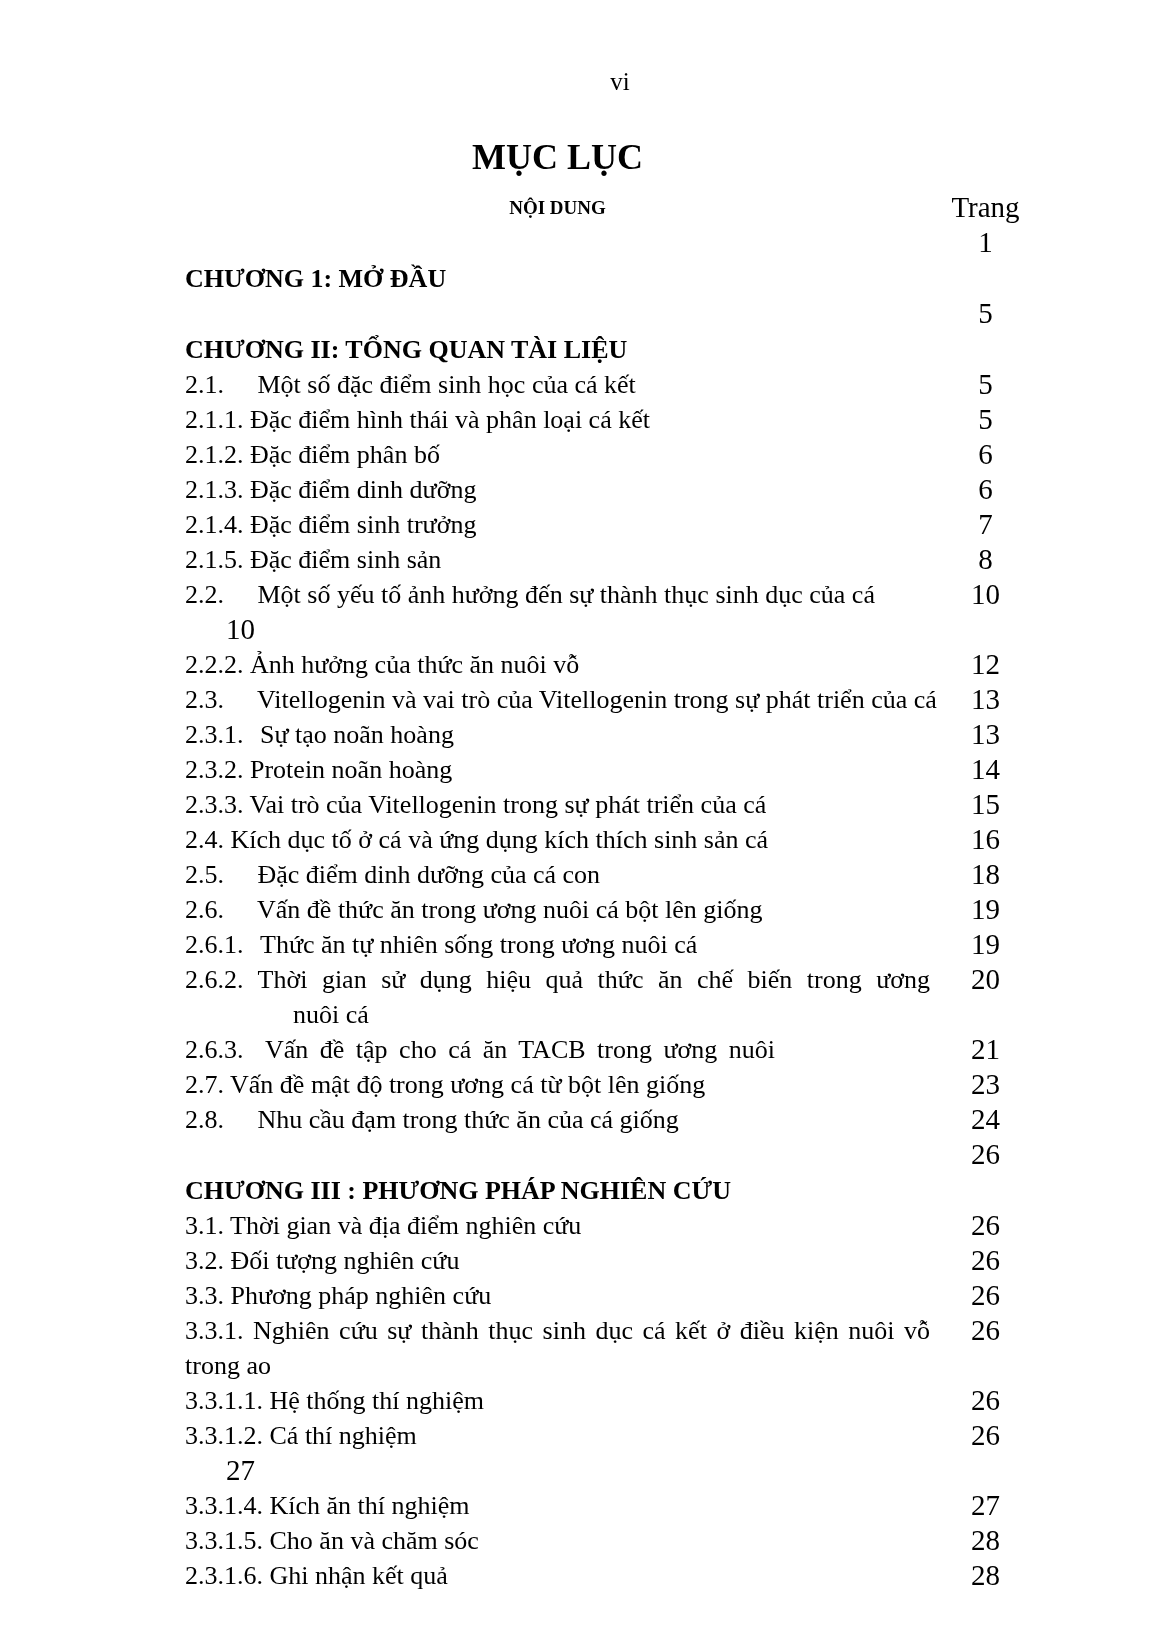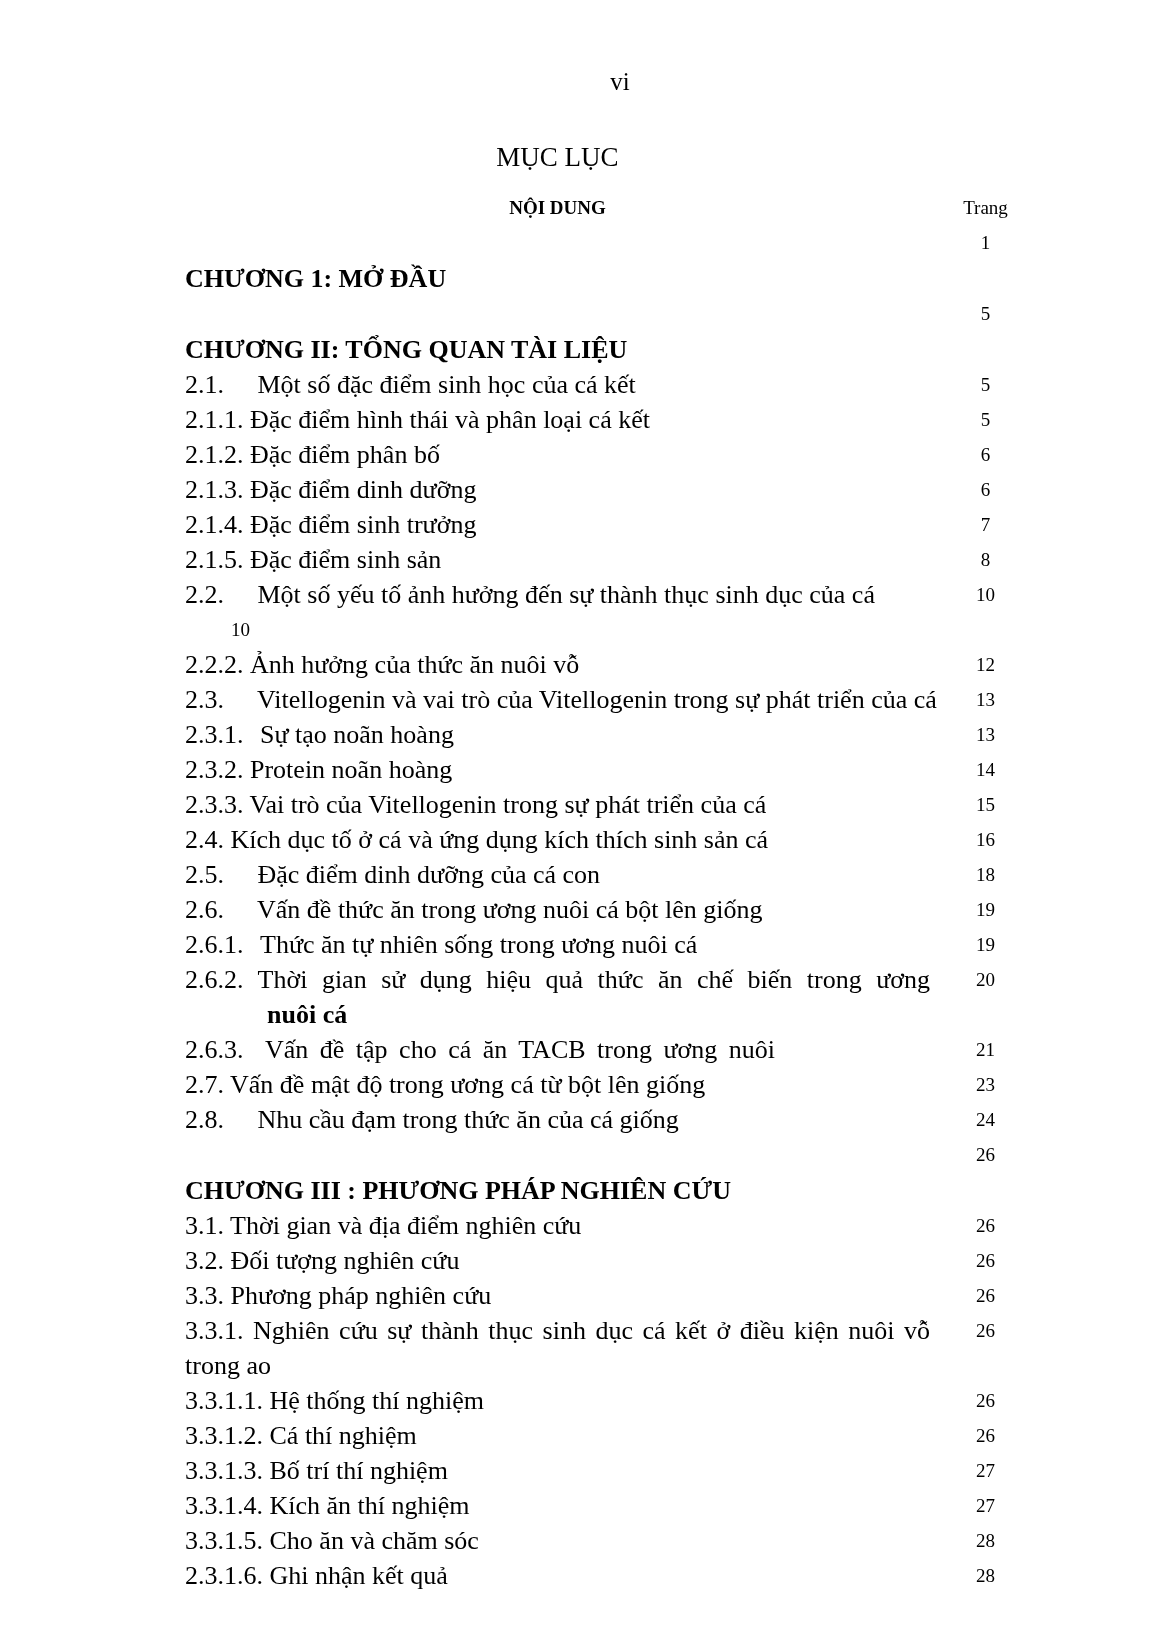--- a/index.html
+++ b/index.html
@@ -32,42 +32,42 @@
     flex: 1 1 auto;
     width: 745px;
     font-size: 26px;
     line-height: 35px;
     white-space: nowrap;
   }
   .row-page {
     flex: 0 0 111px;
     width: 111px;
     text-align: center;
-    font-size: 19px;
+    font-size: 29px;
     line-height: 35px;
     font-weight: normal;
     white-space: nowrap;
   }
   .doc-title {
     text-align: center;
-    font-weight: normal;
-    font-size: 27px;
+    font-weight: bold;
+    font-size: 36px;
   }
   .header-row { margin-top: 15px; }
   .header-content {
     text-align: center;
     font-weight: bold;
     font-size: 19px;
   }
   .toc-row .line2 {
     font-size: 26px;
     line-height: 35px;
     white-space: nowrap;
   }
-  .toc-row .line2.indent { margin-left: 82px; font-weight: bold; }
+  .toc-row .line2.indent { margin-left: 108px; }
   .toc-row.bold .row-text { font-weight: bold; margin-top: 36px; }
   .toc-row.tab .num { display: inline-block; min-width: 66px; }
   .toc-row.gap .title { margin-left: 10px; }
   .toc-row.spread .row-text { word-spacing: 5px; }
   .toc-row.justify .row-text {
     white-space: normal;
     text-align: justify;
     text-align-last: justify;
   }
 </style>
@@ -262,21 +262,20 @@
           </div>
         </div>
         <div class="toc-row">
           <div class="line">
             <div class="row-text"><span class="num">3.3.1.2.</span> <span class="title">Cá thí nghiệm</span></div>
             <div class="row-page">26</div>
           </div>
         </div>
         <div class="toc-row">
           <div class="line">
-            <div class="row-text"><span class="num">3.3.1.3.</span> <span class="title">Bố trí thí nghiệm</span></div>
             <div class="row-page">27</div>
           </div>
         </div>
         <div class="toc-row">
           <div class="line">
             <div class="row-text"><span class="num">3.3.1.4.</span> <span class="title">Kích ăn thí nghiệm</span></div>
             <div class="row-page">27</div>
           </div>
         </div>
         <div class="toc-row">

